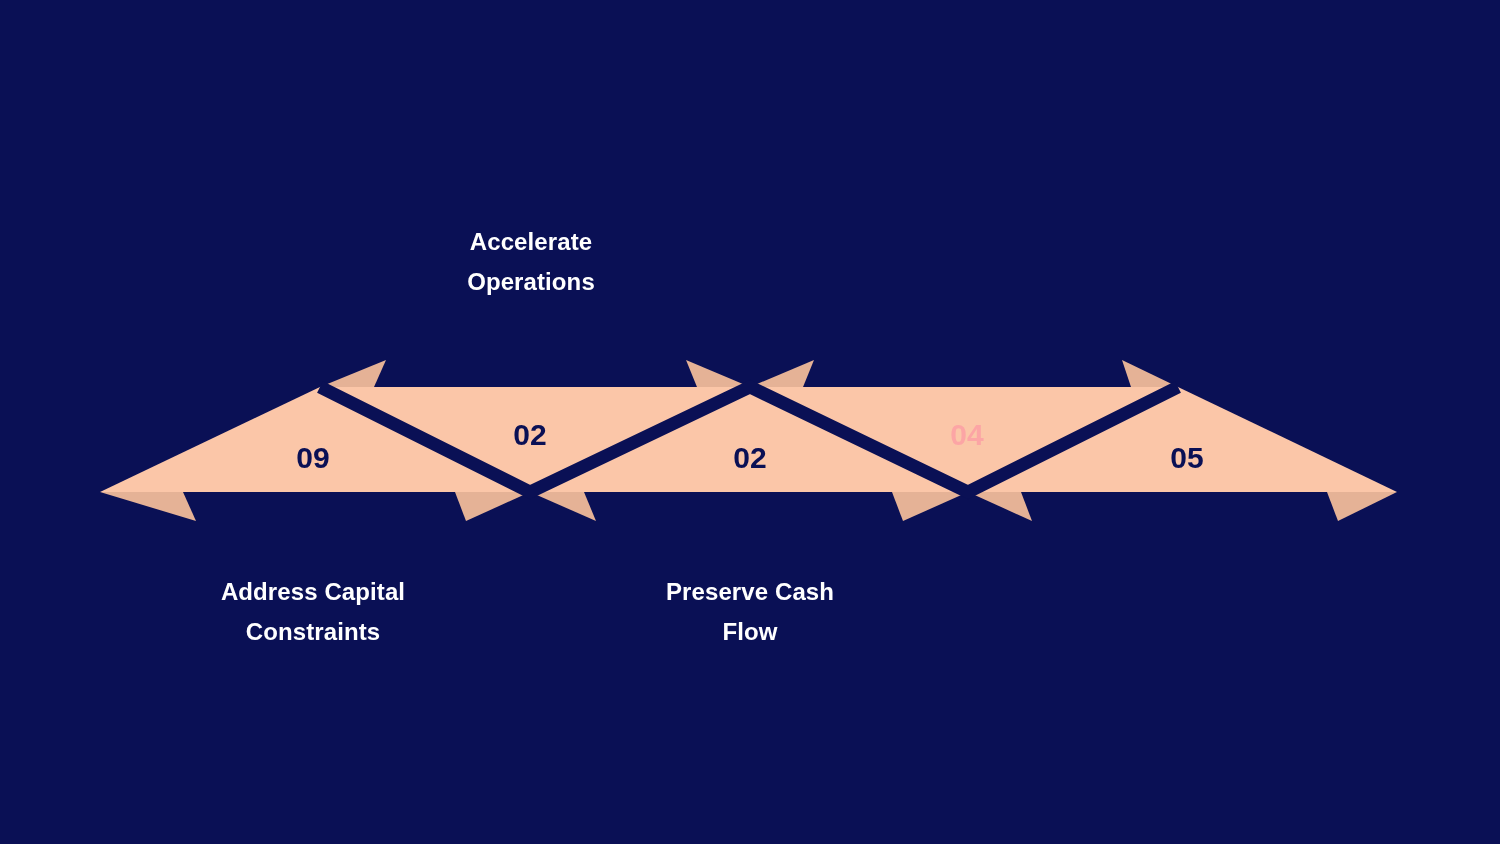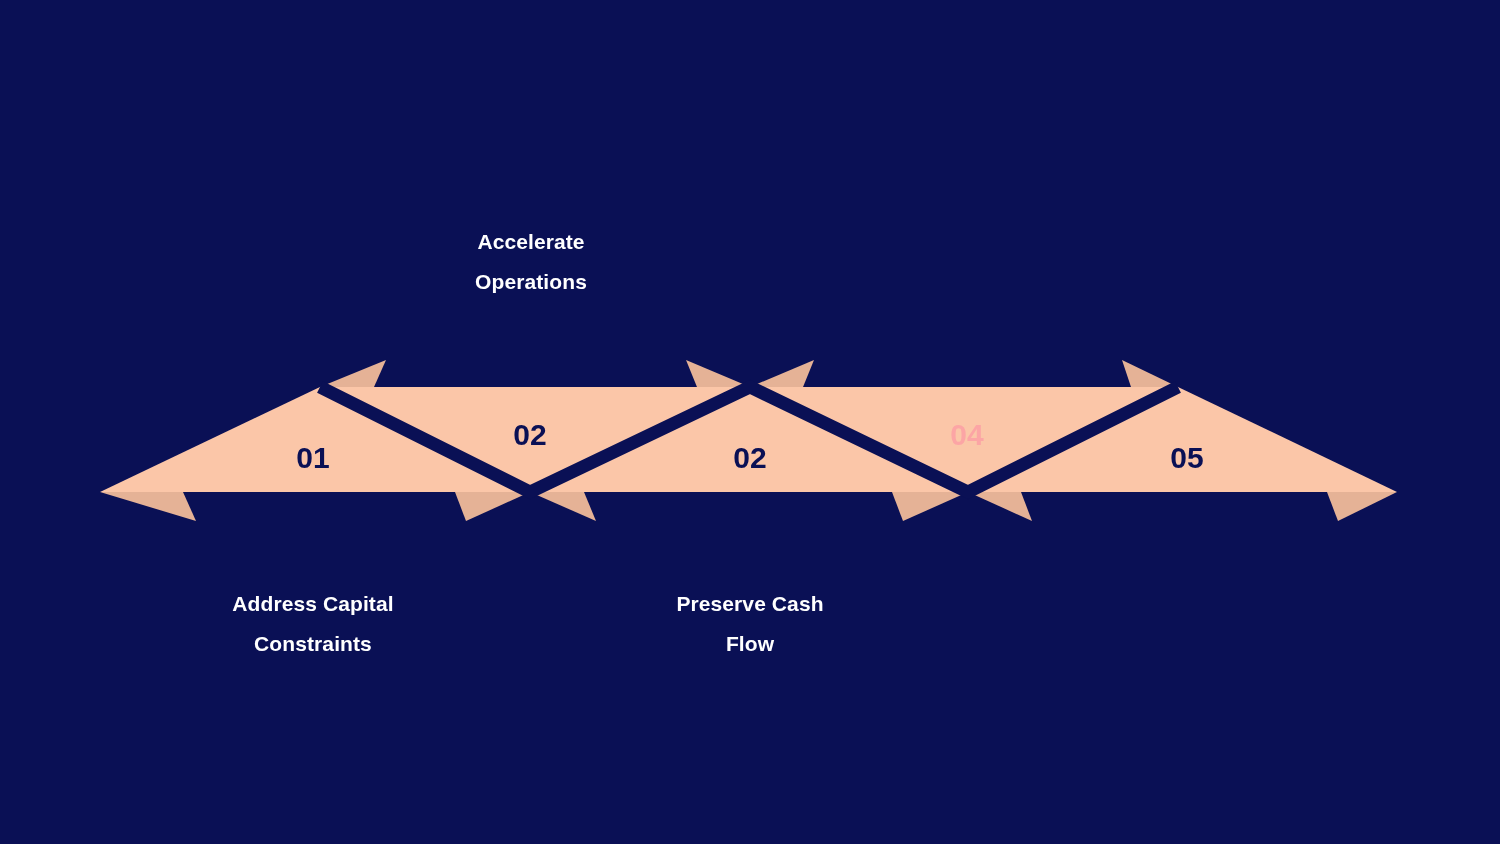--- a/index.html
+++ b/index.html
@@ -26,29 +26,29 @@
     top: 0;
     width: 1500px;
     height: 844px;
     display: block;
   }
   .label {
     position: absolute;
     color: #ffffff;
     font-family: "Liberation Sans", sans-serif;
     font-weight: bold;
-    font-size: 21px;
+    font-size: 24px;
     line-height: 40px;
     text-align: center;
     letter-spacing: 0.1px;
     white-space: pre-line;
     pointer-events: none;
   }
   .label-top    { top: 222px; }
-  .label-bottom { top: 584px; text-align: center; }
+  .label-bottom { top: 572px; text-align: center; }
 
   #label-accelerate-operations      { left: 341px; width: 380px; }
   #label-support-technology         { left: 777px; width: 380px; }
   #label-address-capital            { left: 123px; width: 380px; }
   #label-preserve-cash              { left: 560px; width: 380px; }
   #label-enhance-financial          { left: 997px; width: 380px; }
 
   .step-num {
     position: absolute;
     color: #0a1055;
@@ -101,21 +101,21 @@
       <polygon fill="#fbc6a8" points="968,492 1178,387 1397,492"></polygon>
       <polygon fill="#e5b296" points="1397,492 1338,521 1327,492"></polygon>
     </g>
 
     <g fill="none" stroke="#0a1055" stroke-width="13" stroke-linejoin="miter">
       <polyline points="320,387 530,492 750,387 968,492 1178,387"></polyline>
     </g>
 
   </svg>
 
-  <div class="step-num" id="num-01" style="color: rgb(10, 16, 85);">01</div>
+  <div class="step-num" id="num-01" style="color: rgb(10, 16, 85);">09</div>
   <div class="step-num" id="num-02" style="color: rgb(10, 16, 85);">02</div>
   <div class="step-num" id="num-03" style="color: rgb(10, 16, 85);">02</div>
   <div class="step-num" id="num-04" style="color: #fca5a5;">04</div>
   <div class="step-num" id="num-05" style="color: rgb(10, 16, 85);">05</div>
 
   <div class="label label-top" id="label-accelerate-operations" style="color: rgb(255, 255, 255);">Accelerate
 Operations</div>
 
   <div class="label label-bottom" id="label-address-capital" style="color: rgb(255, 255, 255);">Address Capital
 Constraints</div>

